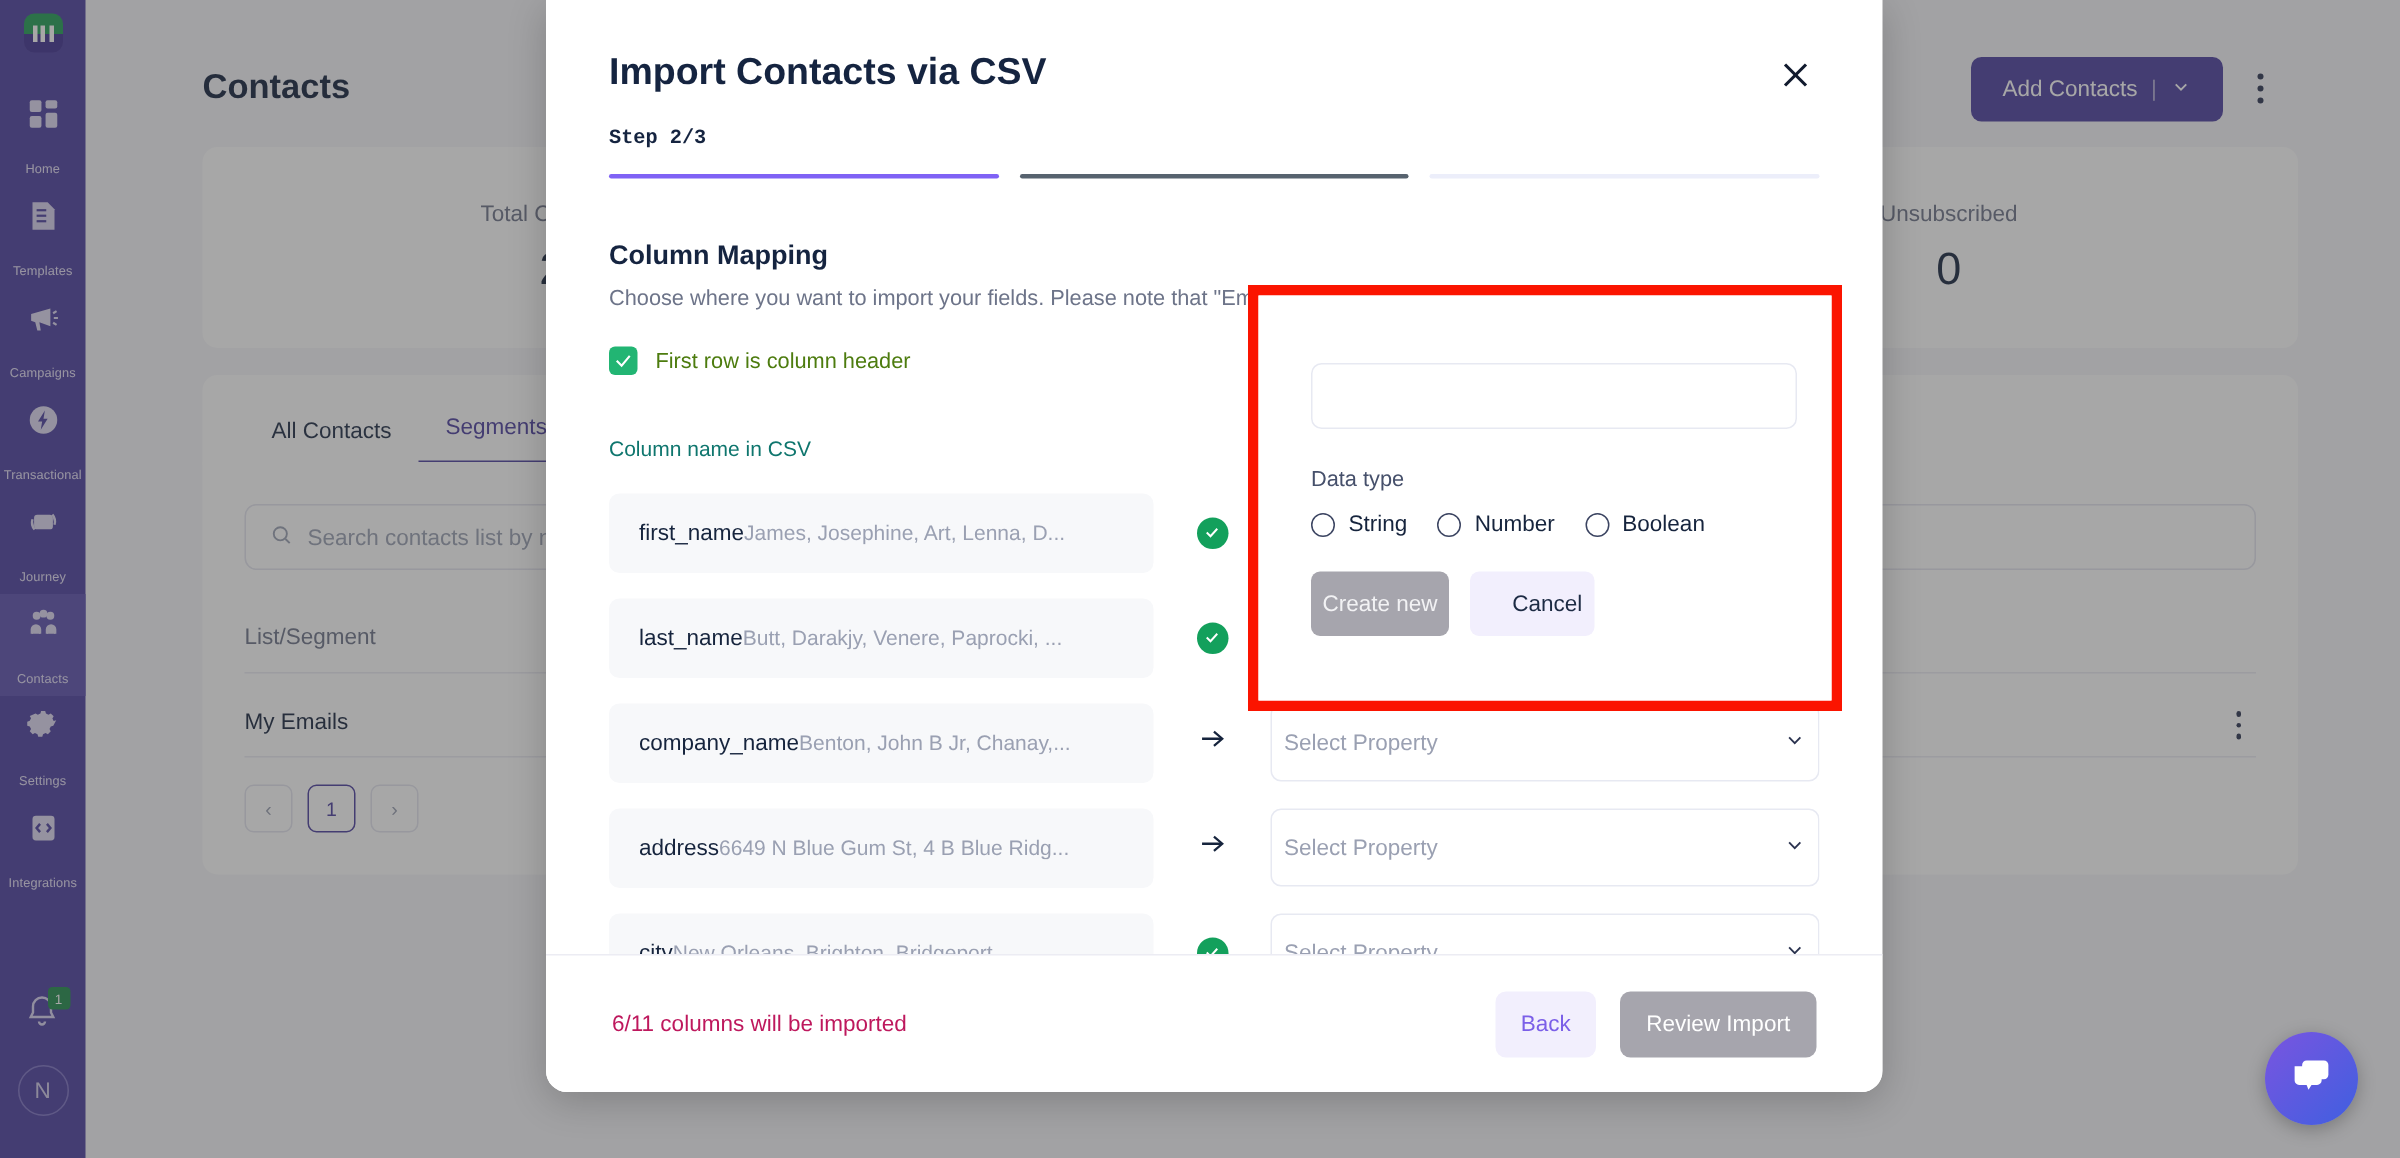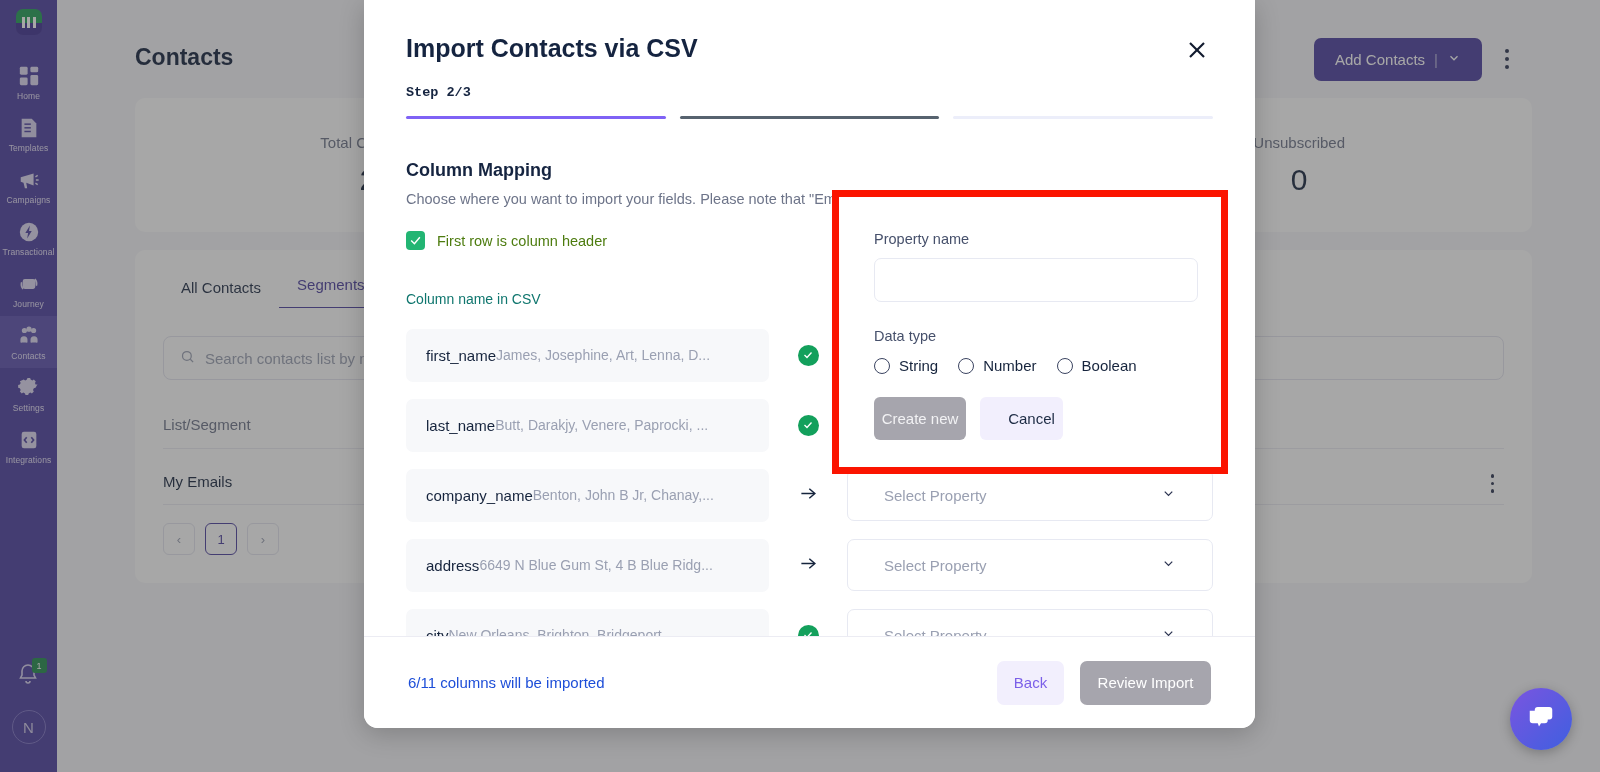--- a/index.html
+++ b/index.html
@@ -30,21 +30,21 @@
   .logo i {
     display:block; width: 14px; height: 11px;
     background:
       linear-gradient(#fff,#fff) 0 0/3px 11px no-repeat,
       linear-gradient(#fff,#fff) 5.5px 0/3px 11px no-repeat,
       linear-gradient(#fff,#fff) 11px 0/3px 11px no-repeat;
   }
   .nav { margin-top: 12px; width: 57px; }
   .nav-item {
     width: 57px; padding: 9px 0 7px; display: flex; flex-direction: column;
-    align-items: center; gap: 4px; cursor: pointer;
+    align-items: center; gap: 20px; cursor: pointer;
   }
   .nav-item.active { background: #5b4fae; }
   .nav-ic { width: 22px; height: 22px; display:block; }
   .nav-ic svg { width: 22px; height: 22px; fill: #ded9f2; }
   .nav-label { font-size: 8.5px; color: #e3ddf5; letter-spacing: .1px; }
 
   .bell-wrap { margin-top: auto; display:flex; flex-direction:column; align-items:center; gap:22px; padding-bottom: 28px; }
   .bell { position: relative; width: 26px; height: 26px; }
   .bell svg { width: 24px; height: 24px; fill: none; stroke: #d8d2f0; stroke-width: 1.6; }
   .bell-badge {
@@ -135,30 +135,30 @@
     display:flex; align-items:center; padding: 0 20px; overflow:hidden;
   }
   .csvname { font-size: 15px; color:#16243d; white-space:nowrap; }
   .csvsample { font-size: 14px; color:#9aa0b2; white-space:nowrap; overflow:hidden; text-overflow:ellipsis; }
   .midcol { width: 78px; display:flex; align-items:center; justify-content:center; }
   .ok-badge { width: 21px; height:21px; border-radius:50%; background:#13a05c; display:flex; align-items:center; justify-content:center; }
   .ok-badge svg { width: 12px; height: 12px; stroke:#fff; stroke-width:2.6; fill:none; }
   .arrow svg { width: 19px; height: 19px; stroke:#16243d; stroke-width:1.9; fill:none; }
   .selprop {
     width: 366px; height: 52px; border:1px solid #e7e9f2; border-radius: 7px;
-    display:flex; align-items:center; justify-content:space-between; padding: 0 36px; cursor:pointer;
+    display:flex; align-items:center; justify-content:space-between; padding: 0 8px; cursor:pointer;
   }
   .selprop span { font-size: 15px; color:#9aa0b2; }
   .selprop svg { width: 15px; height: 15px; stroke:#2b3350; stroke-width:2; fill:none; }
 
   .m-footer {
     position:absolute; left:0; right:0; bottom:0; height: 92px; background:#fff;
     border-top:1px solid #ececf3; display:flex; align-items:center; padding: 0 44px;
   }
-  .foot-note { font-size: 15px; color:#1d4ed8; }
+  .foot-note { font-size: 15px; color:#be185d; }
   .foot-btns { margin-left:auto; display:flex; gap: 16px; }
   .btn-back { min-width: 67px; height: 44px; border-radius: 7px; background:#f2effd; color:#7b5fe8;
               display:flex; align-items:center; justify-content:center; font-size:15px; cursor:pointer; }
   .btn-review { min-width: 131px; height: 44px; border-radius: 7px; background:#a6a5ad; color:#fff;
                 display:flex; align-items:center; justify-content:center; font-size:15px; cursor:pointer; }
 
   
   .newprop {
     position:absolute; left: 832px; top: 190px; width: 396px; height: 284px;
     border: 7px solid #fb1400; background:#fff; z-index: 70;
@@ -471,21 +471,20 @@
       <div class="foot-note">6/11 columns will be imported</div>
       <div class="foot-btns">
         <div class="btn-back">Back</div>
         <div class="btn-review">Review Import</div>
       </div>
     </div>
   </div>
 
   <div class="newprop">
     <div class="np-inner">
-      <div class="np-label">Property name</div>
       <input class="np-input" type="text" placeholder="" style="">
       <div class="np-label2">Data type</div>
       <div class="np-radios">
         <div class="radio">
           <span class="rdot"></span>
           <span>String</span>
         </div>
         <div class="radio">
           <span class="rdot"></span>
           <span>Number</span>

